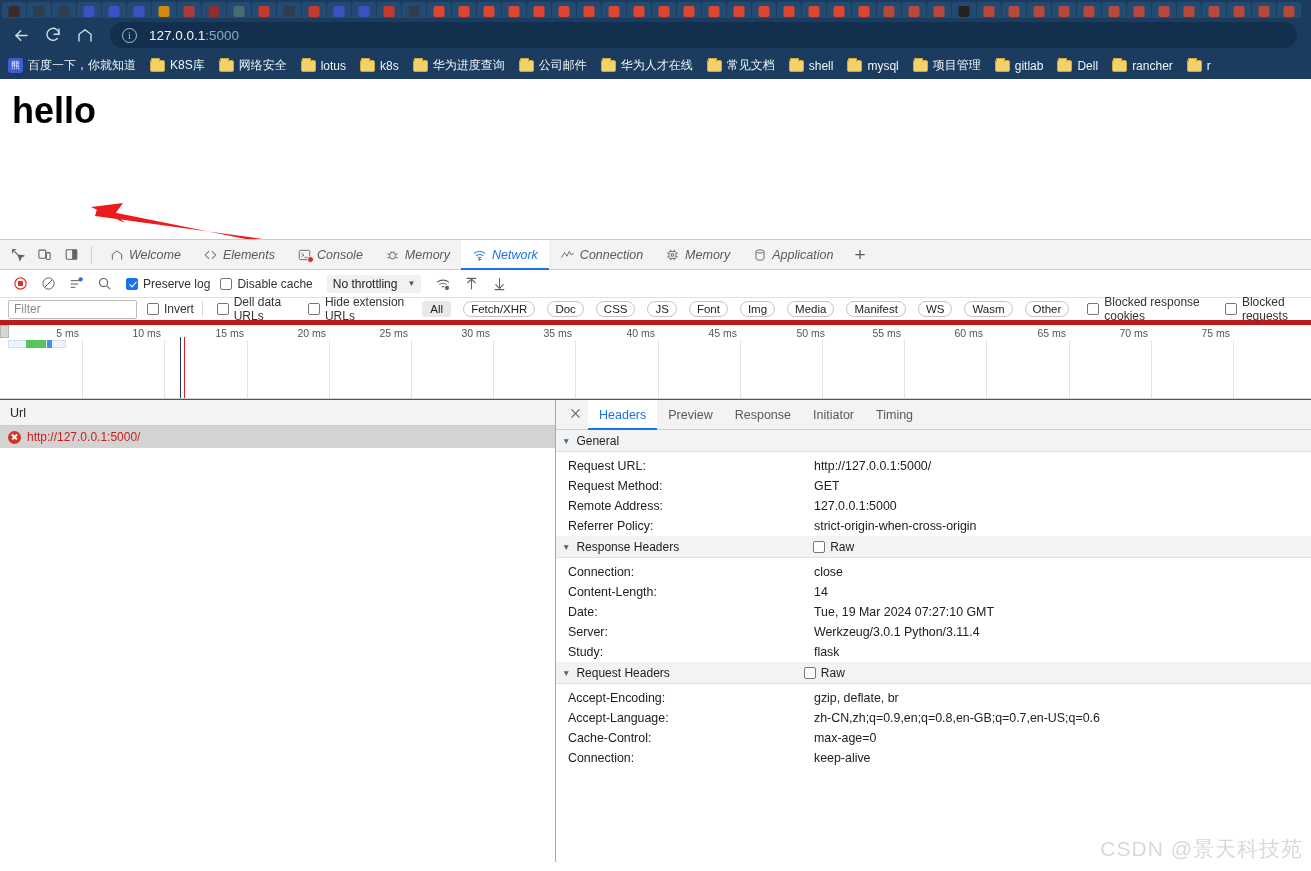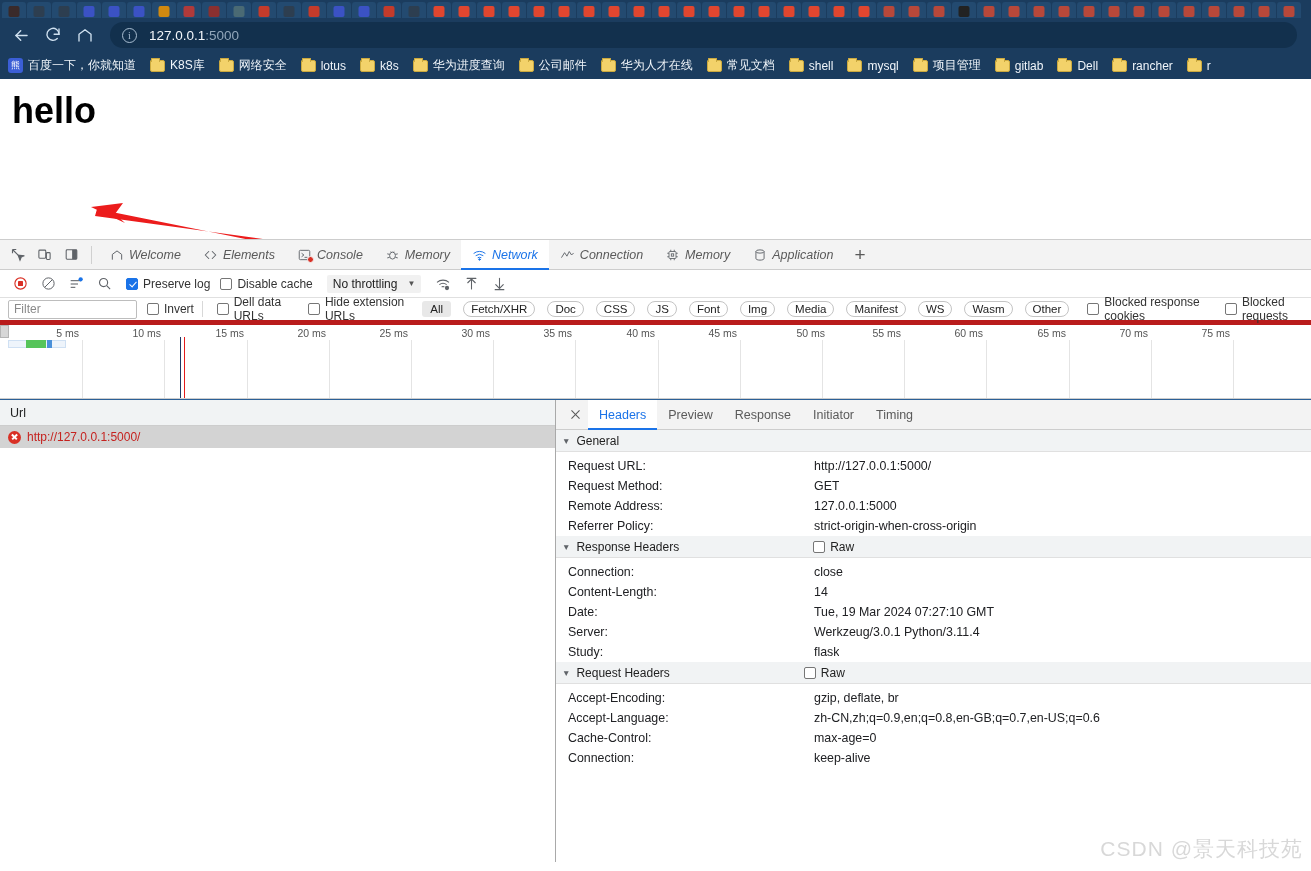--- a/index.html
+++ b/index.html
@@ -155,21 +155,21 @@
   }
   .err-dot::before, .err-dot::after {
     content:""; position:absolute; left:3px; top: 5.8px; width: 7px; height: 1.5px; background:#fff;
   }
   .err-dot::before{ transform: rotate(45deg); }
   .err-dot::after{ transform: rotate(-45deg); }
   .lp-url { font-size: 12px; color: #c5221f; }
 
   .pane-right { flex: 1; background:#fff; overflow:hidden; position:relative;}
   .rp-tabs {
-    height: 30px; display:flex; align-items:center; background:#f3f3f3;
+    height: 30px; display:flex; background:#f3f3f3;
     border-bottom: 1px solid #cdcdcd; padding-left: 6px;
   }
   .close-x { width: 26px; height: 26px; display:flex; align-items:center; justify-content:center; color:#5a5a5a; }
   .rp-tab {
     height: 30px; display:flex; align-items:center; padding: 0 11px; font-size: 12.5px; color:#5a5a5a;
     position:relative;
   }
   .rp-tab.active { color:#1a73e8; background:#fff; }
   .rp-tab.active::after { content:""; position:absolute; left:0; right:0; bottom:0; height:2px; background:#1a73e8; }
 

